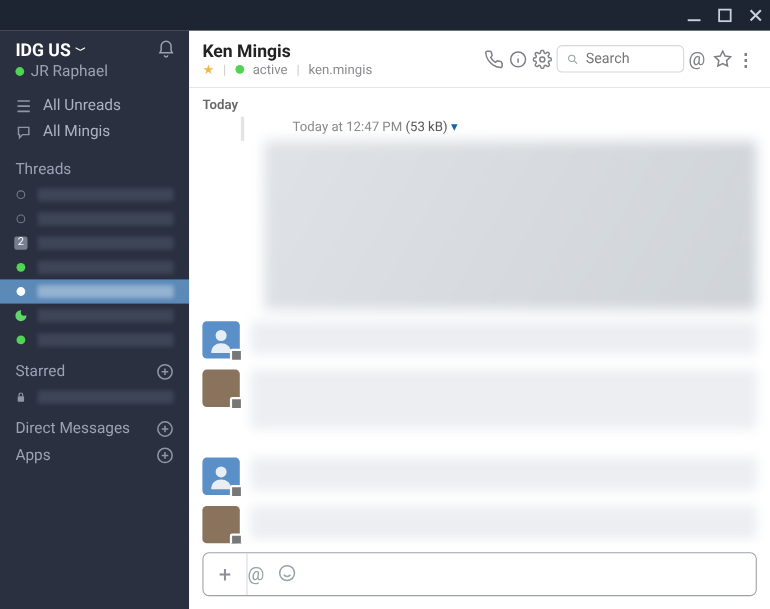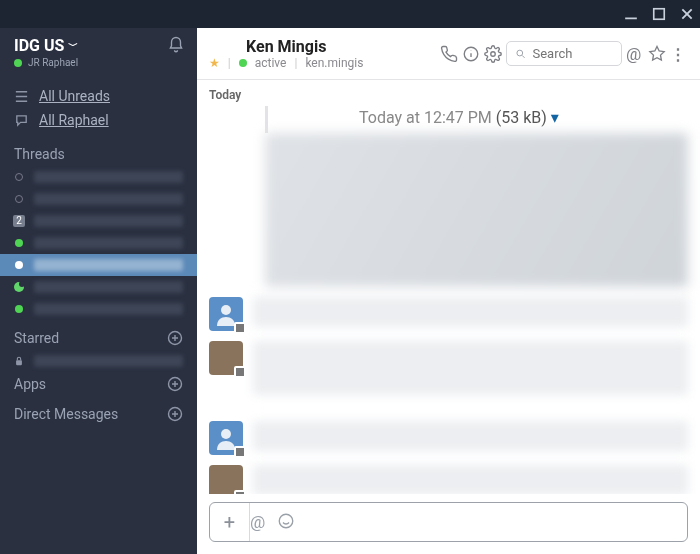--- a/index.html
+++ b/index.html
@@ -1,55 +1,55 @@
 <!DOCTYPE html>
 <html><head>
 <meta charset="utf-8">
 <style>
 * { margin:0; padding:0; box-sizing:border-box; font-family:-apple-system,BlinkMacSystemFont,"Segoe UI",Roboto,sans-serif; }
 body { width:700px; height:554px; overflow:hidden; background:#fff; display:flex; flex-direction:column; }
 .titlebar { height:28px; background:#1e2532; display:flex; justify-content:flex-end; align-items:center; padding-right:6px; gap:14px; }
 .titlebar svg { fill:#c8d0dc; }
 .tbtn { width:14px; height:14px; display:flex; align-items:center; justify-content:center; cursor:pointer; }
 .app { flex:1; display:flex; min-height:0; }
-.sidebar { width:197px; background:#2a3040; color:#abb3c2; display:flex; flex-direction:column; font-size:14px; }
+.sidebar { width:172px; background:#2a3040; color:#abb3c2; display:flex; flex-direction:column; font-size:14px; }
 .ws-header { height:52px; padding:8px 12px 6px 14px; display:flex; align-items:flex-start; justify-content:space-between; }
 .ws-name { color:#fff; font-weight:700; font-size:16px; display:flex; align-items:center; gap:4px; }
 .chev { font-size:10px; color:#fff; }
-.presence { display:flex; align-items:center; gap:6px; color:#9aa3b3; font-size:10px; margin-top:2px; }
+.presence { display:flex; align-items:center; gap:6px; color:#9aa3b3; font-size:14px; margin-top:2px; }
 .dot { width:8px; height:8px; border-radius:50%; background:#4fd454; display:inline-block; }
 .dot.empty { background:transparent; border:1.5px solid #778; }
 .bell { width:18px; height:18px; }
-.nav { padding:4px 0;text-decoration:underline; }
+.nav { padding:4px 0; }
 .nav-row { display:flex; align-items:center; gap:10px; padding:4px 14px; color:#abb3c2; font-size:14px; cursor:pointer; }
 .nav-row svg { width:15px; height:15px; fill:#8d95a6; stroke:#8d95a6; }
 .sec-head { display:flex; justify-content:space-between; align-items:center; padding:10px 14px 4px; color:#9aa3b3; font-size:14px; }
 .plus-circle { width:16px; height:16px; }
 .ch-list { display:flex; flex-direction:column; }
 .ch-item { display:flex; align-items:center; gap:10px; padding:3px 14px; height:22px; font-size:14px; }
 .ch-item .bullet { width:10px; display:flex; justify-content:center; }
 .ch-item.selected { background:#5b89b8; color:#fff; }
 .ch-item .label-blur { flex:1; height:12px; background:rgba(120,130,150,.25); filter:blur(2px); border-radius:2px; }
 .badge { background:#777f8e; color:#fff; font-size:10px; border-radius:2px; padding:0 3px; line-height:12px; }
 .moon { width:10px; height:10px; border-radius:50%; background:#60d66a; position:relative; }
 .moon::after { content:""; position:absolute; width:6px; height:6px; border-radius:50%; background:#2a3040; top:-1px; right:-1px; }
 .main { flex:1; display:flex; flex-direction:column; background:#fff; min-width:0; }
 .chat-header { height:52px; border-bottom:1px solid #e4e4e6; display:flex; align-items:center; padding:0 12px; gap:8px; }
-.chleft { display:flex; flex-direction:column;align-items:center; }
+.chleft { display:flex; flex-direction:column; }
 .chname { font-weight:700; font-size:16px; color:#222; }
 .chmeta { display:flex; align-items:center; gap:8px; font-size:12px; color:#8a8a8f; }
 .starfill { color:#f1b74b; font-size:12px; }
 .sep { color:#ccc; }
 .hicons { display:flex; align-items:center; gap:4px; margin-left:auto; color:#7d7f85; }
 .hicon { width:18px; height:18px; cursor:pointer; }
 .search { display:flex; align-items:center; gap:6px; border:1px solid #d5d7db; border-radius:5px; padding:4px 8px; width:116px; color:#9aa0a8; font-size:13px; }
 .search input { border:none; outline:none; width:100%; font-size:13px; color:#555; }
 .dots { font-weight:900; letter-spacing:-1px; }
 .date-div { text-align:left; font-size:12px; color:#666; padding:4px 0; position:relative; font-weight:600; }
-.meta-line { font-size:16px; color:#888; padding:2px 0 6px 91px; border-left:3px solid #e3e3e6; margin-left:56px; }
+.meta-line { font-size:12px; color:#888; padding:2px 0 6px 44px; border-left:3px solid #e3e3e6; margin-left:35px; }
 .meta-line .blue { color:#1264a3; }
 .chat-body { flex:1; overflow:hidden; position:relative; padding:4px 12px; }
 .big-blur { margin-left:56px; height:154px; background:linear-gradient(120deg,#dfe2e6,#cfd4d9); filter:blur(6px); border-radius:3px; }
 .msg { display:flex; gap:10px; margin-top:10px; }
 .avwrap { position:relative; width:34px; height:34px; }
 .av { width:34px; height:34px; border-radius:4px; background:#5a8fc8; display:flex; align-items:center; justify-content:center; overflow:hidden; }
 .av.b { background:#8a735c; }
 .avbadge { position:absolute; bottom:-3px; right:-3px; width:12px; height:12px; background:#777; border-radius:2px; border:2px solid #fff; }
 .msg-blur { flex:1; height:30px; background:#eceef1; filter:blur(5px); border-radius:3px; }
 .msg-blur.tall { height:54px; }
@@ -103,21 +103,21 @@
       <div class="nav-row">
         <svg viewBox="0 0 16 16">
             <path d="M2 3h12M2 8h12M2 13h12" stroke="#8d95a6" stroke-width="1.6"></path>
           </svg>
         <span>All Unreads</span>
       </div>
       <div class="nav-row">
         <svg viewBox="0 0 16 16">
             <path d="M3 3h10v7H7l-3 3V10H3z" fill="none" stroke="#8d95a6" stroke-width="1.4"></path>
           </svg>
-        <span>All Raphael</span>
+        <span>All Mingis</span>
       </div>
     </div>
 
     <div class="sec-head">
       <span>Threads</span>
     </div>
     <div class="ch-list">
       <div class="ch-item">
           <span class="bullet">
             <span class="dot empty"></span>
@@ -174,29 +174,29 @@
         <span class="bullet">
             <svg width="10" height="10" viewBox="0 0 12 12">
               <rect x="2.5" y="5" width="7" height="6" rx="1" fill="#8d95a6"></rect>
               <path d="M4 5V3.5a2 2 0 0 1 4 0V5" fill="none" stroke="#8d95a6" stroke-width="1.3"></path>
             </svg>
           </span>
         <span class="label-blur"></span>
       </div>
     </div>
 
-    <div class="sec-head" style="padding-top:4px">
-      <span>Apps</span>
+    <div class="sec-head">
+      <span>Direct Messages</span>
       <svg class="plus-circle" viewBox="0 0 16 16" fill="none" stroke="#8d95a6" stroke-width="1.4">
           <circle cx="8" cy="8" r="6.5"></circle>
           <path d="M8 5v6M5 8h6"></path>
         </svg>
     </div>
-    <div class="sec-head">
-      <span>Direct Messages</span>
+    <div class="sec-head" style="padding-top:4px">
+      <span>Apps</span>
       <svg class="plus-circle" viewBox="0 0 16 16" fill="none" stroke="#8d95a6" stroke-width="1.4">
           <circle cx="8" cy="8" r="6.5"></circle>
           <path d="M8 5v6M5 8h6"></path>
         </svg>
     </div>
   </aside>
 
   <section class="main">
     <div class="chat-header">
       <div class="chleft">

